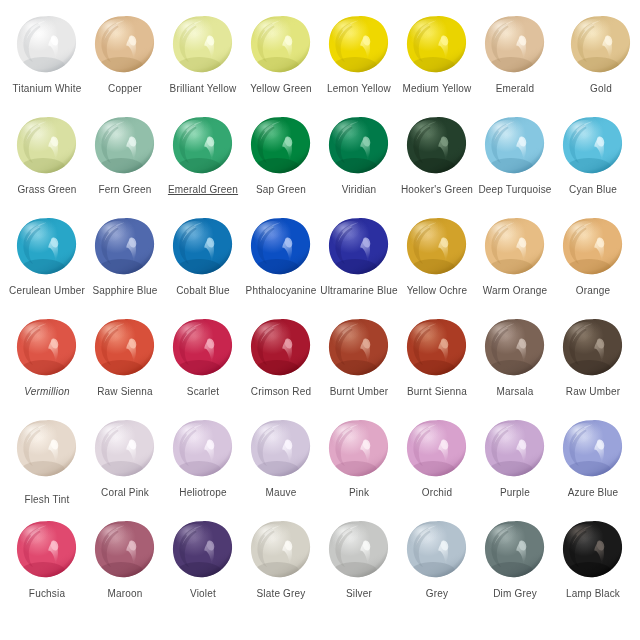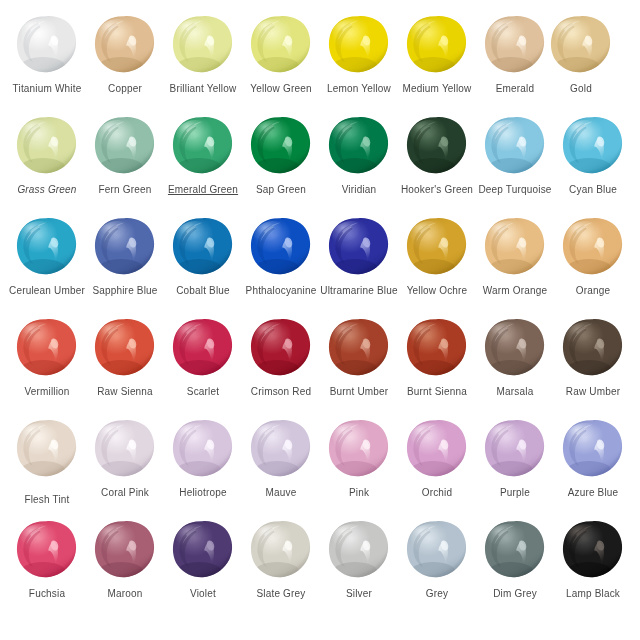--- a/index.html
+++ b/index.html
@@ -367,21 +367,21 @@
             <path d="M24.2 10.2 C17.4 13.6 12.6 19.8 11.2 26.8 C13.4 20.4 18.2 14.8 24.6 11.6 Z" fill="#fdf4e7" opacity="0.55"></path>
             <path d="M38.5 22.0 C40.8 24.0 42.3 27.6 42.8 31.6 C43.3 35.8 42.6 40.4 40.6 45.6 C40.1 41.0 39.0 37.4 37.6 35.0 C36.2 32.6 34.6 31.4 33.2 31.6 C33.6 28.6 35.2 24.8 38.5 22.0 Z" fill="url(#sw6peak)"></path>
             <ellipse cx="39.5" cy="26.5" rx="3.6" ry="5.2" transform="rotate(-18 39.5 26.5)" fill="#fdf4e7" opacity="0.85"></ellipse>
             <path d="M15.0 16.0 C19.0 11.0 25.0 7.6 31.4 6.6 C25.6 8.8 20.2 12.2 16.4 17.0 Z" fill="#fdf4e7" opacity="0.45"></path>
             <ellipse cx="28" cy="52" rx="22" ry="9" fill="#a4855d" opacity="0.30"></ellipse>
           </g>
         </svg>
       </div>
       <div class="swatch-label" style="color: rgb(74, 74, 74);">Emerald</div>
     </div>
-    <div class="swatch-cell" style="left: 542px; top: 14px;">
+    <div class="swatch-cell" style="left: 562px; top: 14px;">
       <div class="blob-wrap">
         <svg viewBox="0 0 64 64">
           <defs>
             <radialGradient id="sw7body" cx="36%" cy="30%" r="78%">
               <stop offset="0%" stop-color="#f7e8c2" stop-opacity="1"></stop>
               <stop offset="42%" stop-color="#e0c48f" stop-opacity="1"></stop>
               <stop offset="82%" stop-color="#e0c48f" stop-opacity="1"></stop>
               <stop offset="100%" stop-color="#b99a5c" stop-opacity="1"></stop>
             </radialGradient>
             <linearGradient id="sw7rim" x1="20%" y1="0%" x2="75%" y2="100%">
@@ -455,21 +455,21 @@
             <ellipse cx="24" cy="20" rx="19" ry="15" fill="url(#sw8sheen)"></ellipse>
             <path d="M23.0 9.0 C14.0 12.2 8.6 20.4 8.4 29.4 C8.2 37.4 12.0 44.4 18.0 48.2 C14.2 42.6 12.8 35.6 14.4 29.0 C15.9 22.6 20.0 16.8 25.6 13.0 Z" fill="#aab46e" opacity="0.30"></path>
             <path d="M24.2 10.2 C17.4 13.6 12.6 19.8 11.2 26.8 C13.4 20.4 18.2 14.8 24.6 11.6 Z" fill="#f9fce9" opacity="0.55"></path>
             <path d="M38.5 22.0 C40.8 24.0 42.3 27.6 42.8 31.6 C43.3 35.8 42.6 40.4 40.6 45.6 C40.1 41.0 39.0 37.4 37.6 35.0 C36.2 32.6 34.6 31.4 33.2 31.6 C33.6 28.6 35.2 24.8 38.5 22.0 Z" fill="url(#sw8peak)"></path>
             <ellipse cx="39.5" cy="26.5" rx="3.6" ry="5.2" transform="rotate(-18 39.5 26.5)" fill="#f9fce9" opacity="0.85"></ellipse>
             <path d="M15.0 16.0 C19.0 11.0 25.0 7.6 31.4 6.6 C25.6 8.8 20.2 12.2 16.4 17.0 Z" fill="#f9fce9" opacity="0.45"></path>
             <ellipse cx="28" cy="52" rx="22" ry="9" fill="#99a55d" opacity="0.30"></ellipse>
           </g>
         </svg>
       </div>
-      <div class="swatch-label" style="color: rgb(74, 74, 74); font-style: italic;">Grass Green</div>
+      <div class="swatch-label" style="color: rgb(74, 74, 74);">Grass Green</div>
     </div>
     <div class="swatch-cell" style="left: 86px; top: 115px;">
       <div class="blob-wrap">
         <svg viewBox="0 0 64 64">
           <defs>
             <radialGradient id="sw9body" cx="36%" cy="30%" r="78%">
               <stop offset="0%" stop-color="#cfe6da" stop-opacity="1"></stop>
               <stop offset="42%" stop-color="#92bfaa" stop-opacity="1"></stop>
               <stop offset="82%" stop-color="#92bfaa" stop-opacity="1"></stop>
               <stop offset="100%" stop-color="#5e8f7b" stop-opacity="1"></stop>
@@ -1175,21 +1175,21 @@
             <ellipse cx="24" cy="20" rx="19" ry="15" fill="url(#sw24sheen)"></ellipse>
             <path d="M23.0 9.0 C14.0 12.2 8.6 20.4 8.4 29.4 C8.2 37.4 12.0 44.4 18.0 48.2 C14.2 42.6 12.8 35.6 14.4 29.0 C15.9 22.6 20.0 16.8 25.6 13.0 Z" fill="#b03224" opacity="0.30"></path>
             <path d="M24.2 10.2 C17.4 13.6 12.6 19.8 11.2 26.8 C13.4 20.4 18.2 14.8 24.6 11.6 Z" fill="#fac5b8" opacity="0.55"></path>
             <path d="M38.5 22.0 C40.8 24.0 42.3 27.6 42.8 31.6 C43.3 35.8 42.6 40.4 40.6 45.6 C40.1 41.0 39.0 37.4 37.6 35.0 C36.2 32.6 34.6 31.4 33.2 31.6 C33.6 28.6 35.2 24.8 38.5 22.0 Z" fill="url(#sw24peak)"></path>
             <ellipse cx="39.5" cy="26.5" rx="3.6" ry="5.2" transform="rotate(-18 39.5 26.5)" fill="#fac5b8" opacity="0.85"></ellipse>
             <path d="M15.0 16.0 C19.0 11.0 25.0 7.6 31.4 6.6 C25.6 8.8 20.2 12.2 16.4 17.0 Z" fill="#fac5b8" opacity="0.45"></path>
             <ellipse cx="28" cy="52" rx="22" ry="9" fill="#9d271a" opacity="0.30"></ellipse>
           </g>
         </svg>
       </div>
-      <div class="swatch-label" style="color: rgb(74, 74, 74);">Vermillion</div>
+      <div class="swatch-label" style="color: rgb(74, 74, 74); font-style: italic;">Vermillion</div>
     </div>
     <div class="swatch-cell" style="left: 86px; top: 317px;">
       <div class="blob-wrap">
         <svg viewBox="0 0 64 64">
           <defs>
             <radialGradient id="sw25body" cx="36%" cy="30%" r="78%">
               <stop offset="0%" stop-color="#ee8b72" stop-opacity="1"></stop>
               <stop offset="42%" stop-color="#d8503a" stop-opacity="1"></stop>
               <stop offset="82%" stop-color="#d8503a" stop-opacity="1"></stop>
               <stop offset="100%" stop-color="#ac2f1b" stop-opacity="1"></stop>

